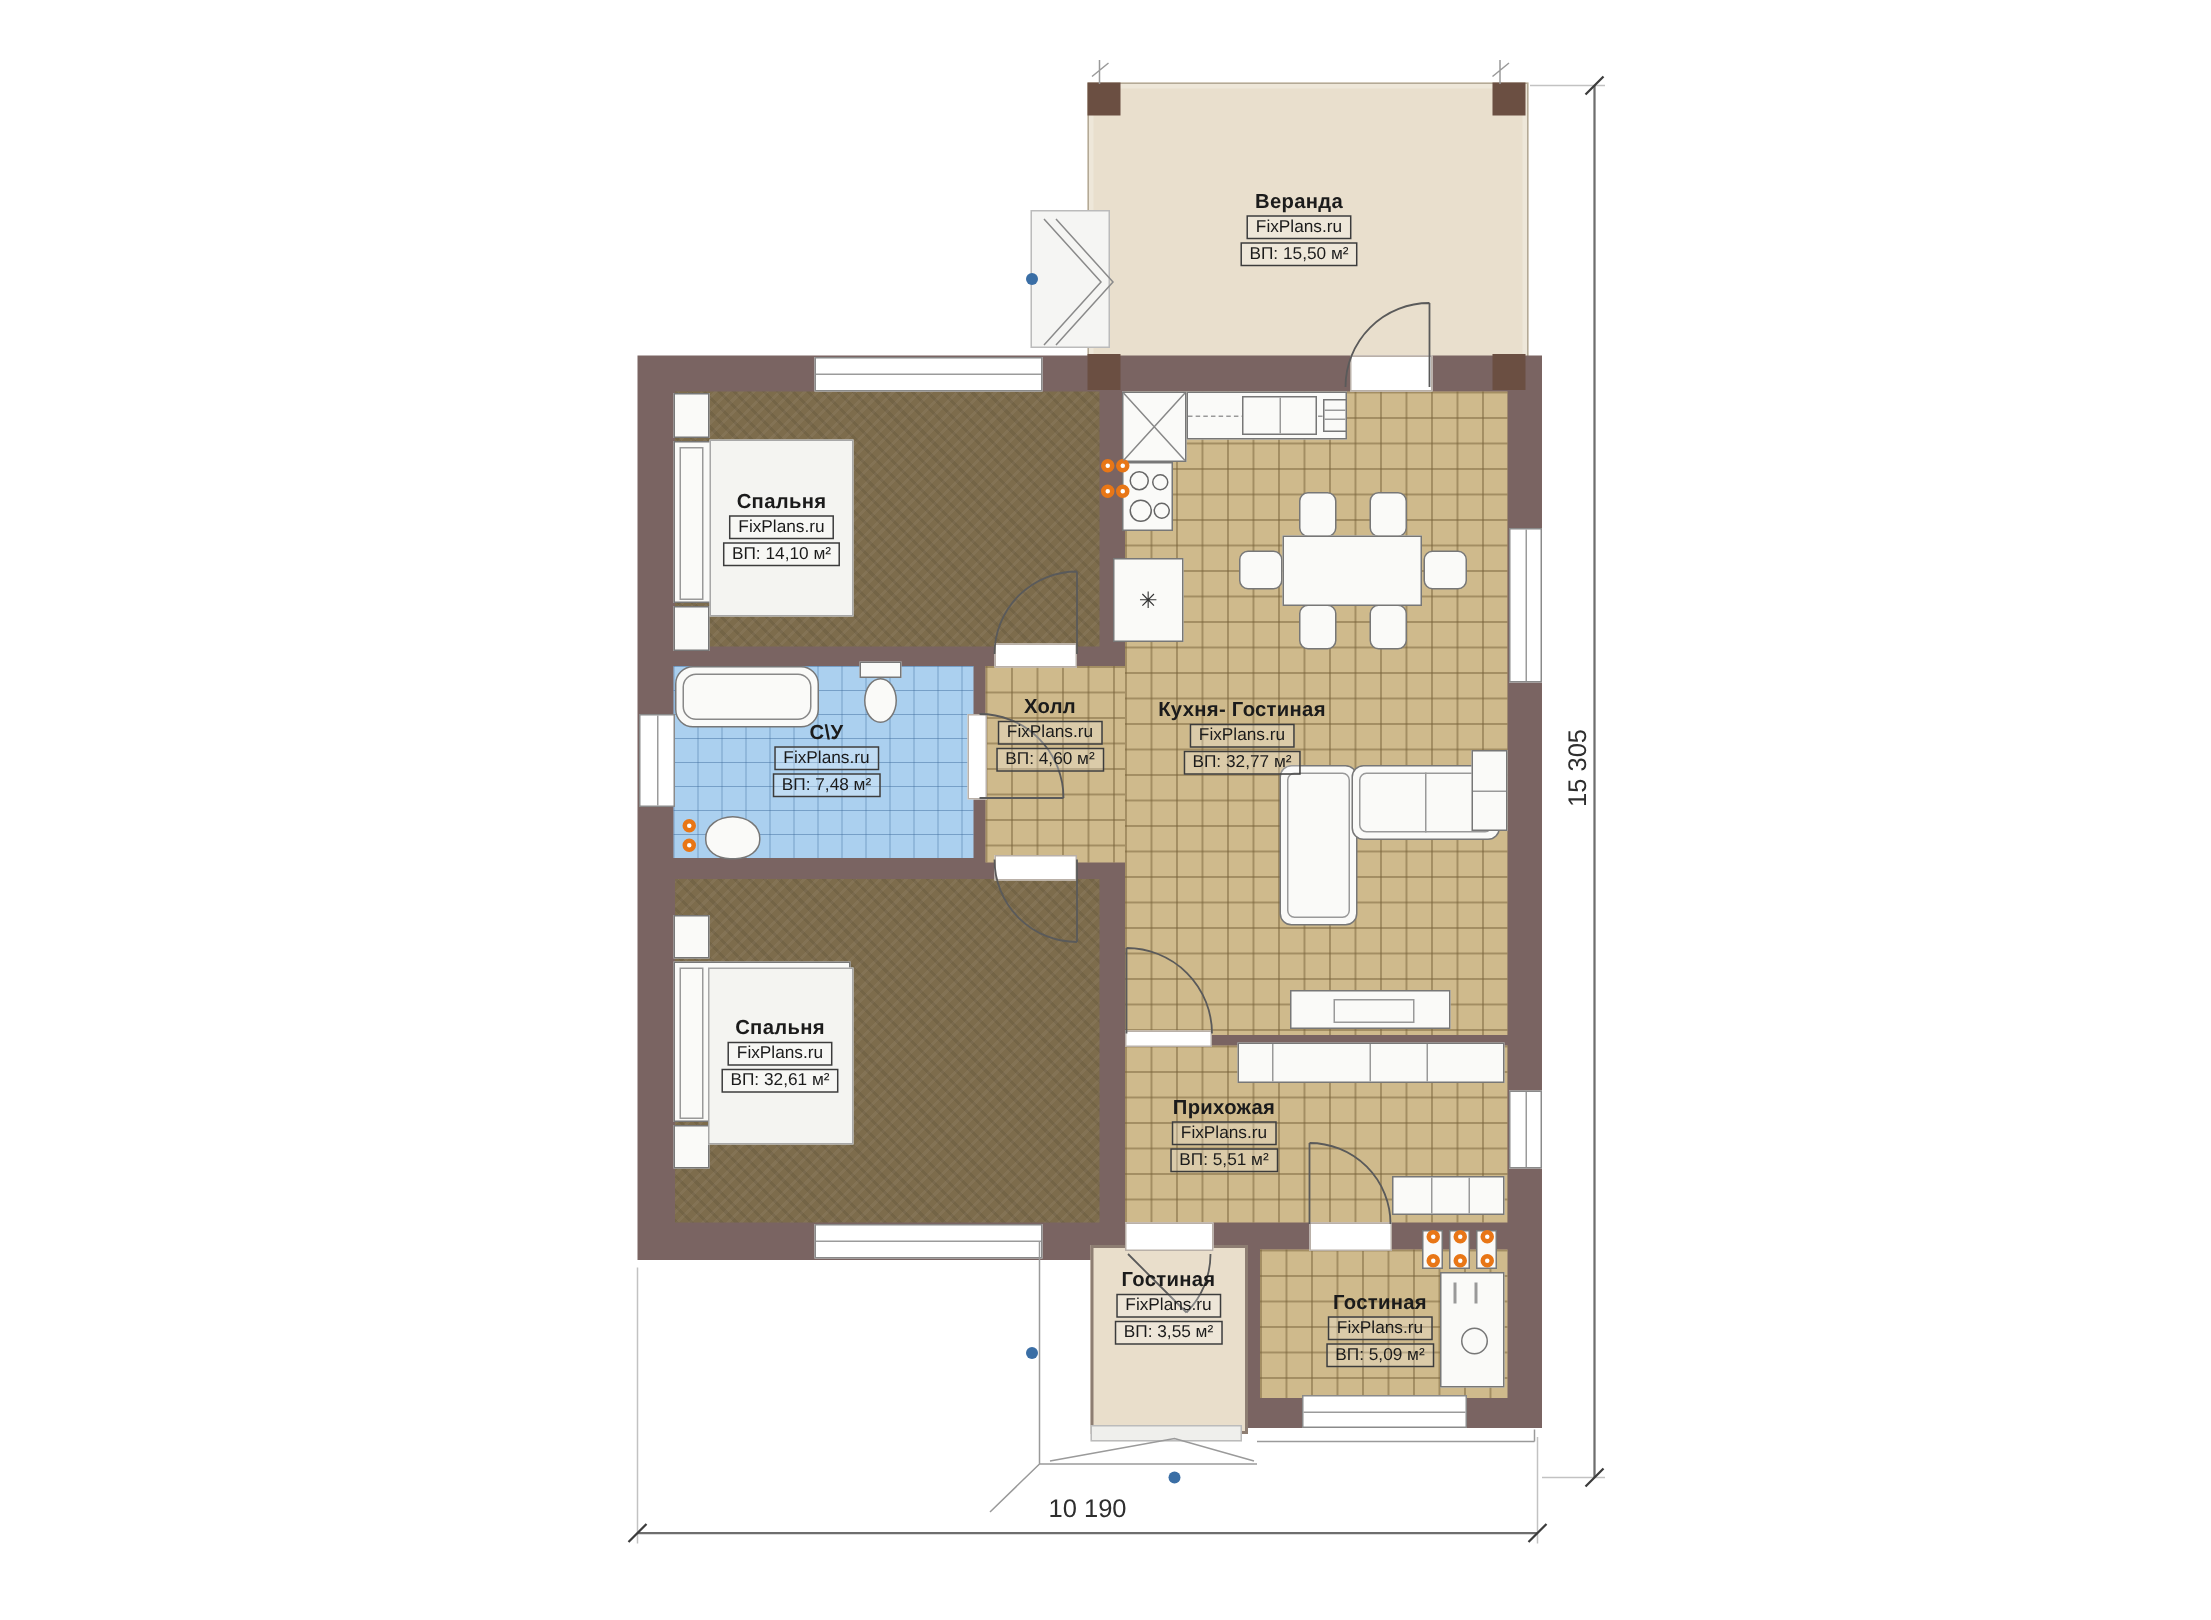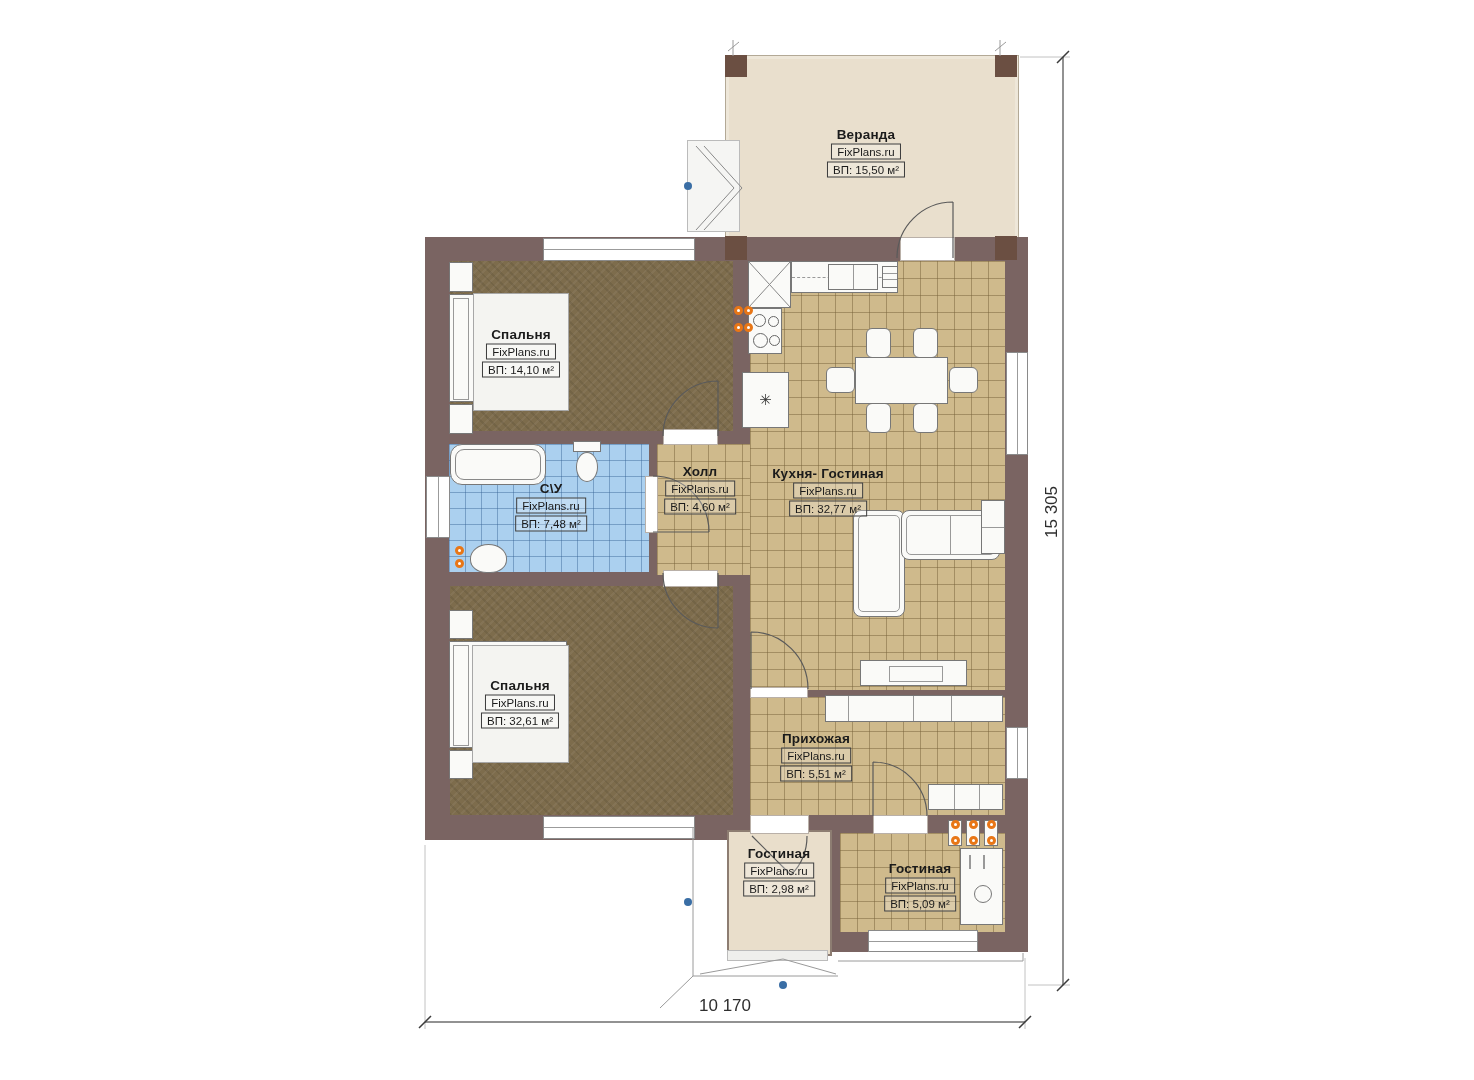--- a/index.html
+++ b/index.html
@@ -251,24 +251,24 @@
     <div class="room-box">ВП: 32,61 м²</div>
   </div>
   <div class="room-label" style="left:816px;top:756px;">
     <div class="room-name">Прихожая</div>
     <div class="room-box">FixPlans.ru</div>
     <div class="room-box">ВП: 5,51 м²</div>
   </div>
   <div class="room-label" style="left:779px;top:871px;">
     <div class="room-name">Гостиная</div>
     <div class="room-box">FixPlans.ru</div>
-    <div class="room-box">ВП: 2,98 м²</div>
+    <div class="room-box">ВП: 3,55 м²</div>
   </div>
   <div class="room-label" style="left:920px;top:886px;">
     <div class="room-name">Гостиная</div>
     <div class="room-box">FixPlans.ru</div>
     <div class="room-box">ВП: 5,09 м²</div>
   </div>
 
-  <div class="dim" style="left:725px;top:1016px;transform:translate(-50%,-100%);">10 170</div>
+  <div class="dim" style="left:725px;top:1016px;transform:translate(-50%,-100%);">10 190</div>
   <div class="dim" style="left:1052px;top:512px;transform:translate(-50%,-50%) rotate(-90deg);">15 305</div>
 
 </div>
 
 </body></html>

